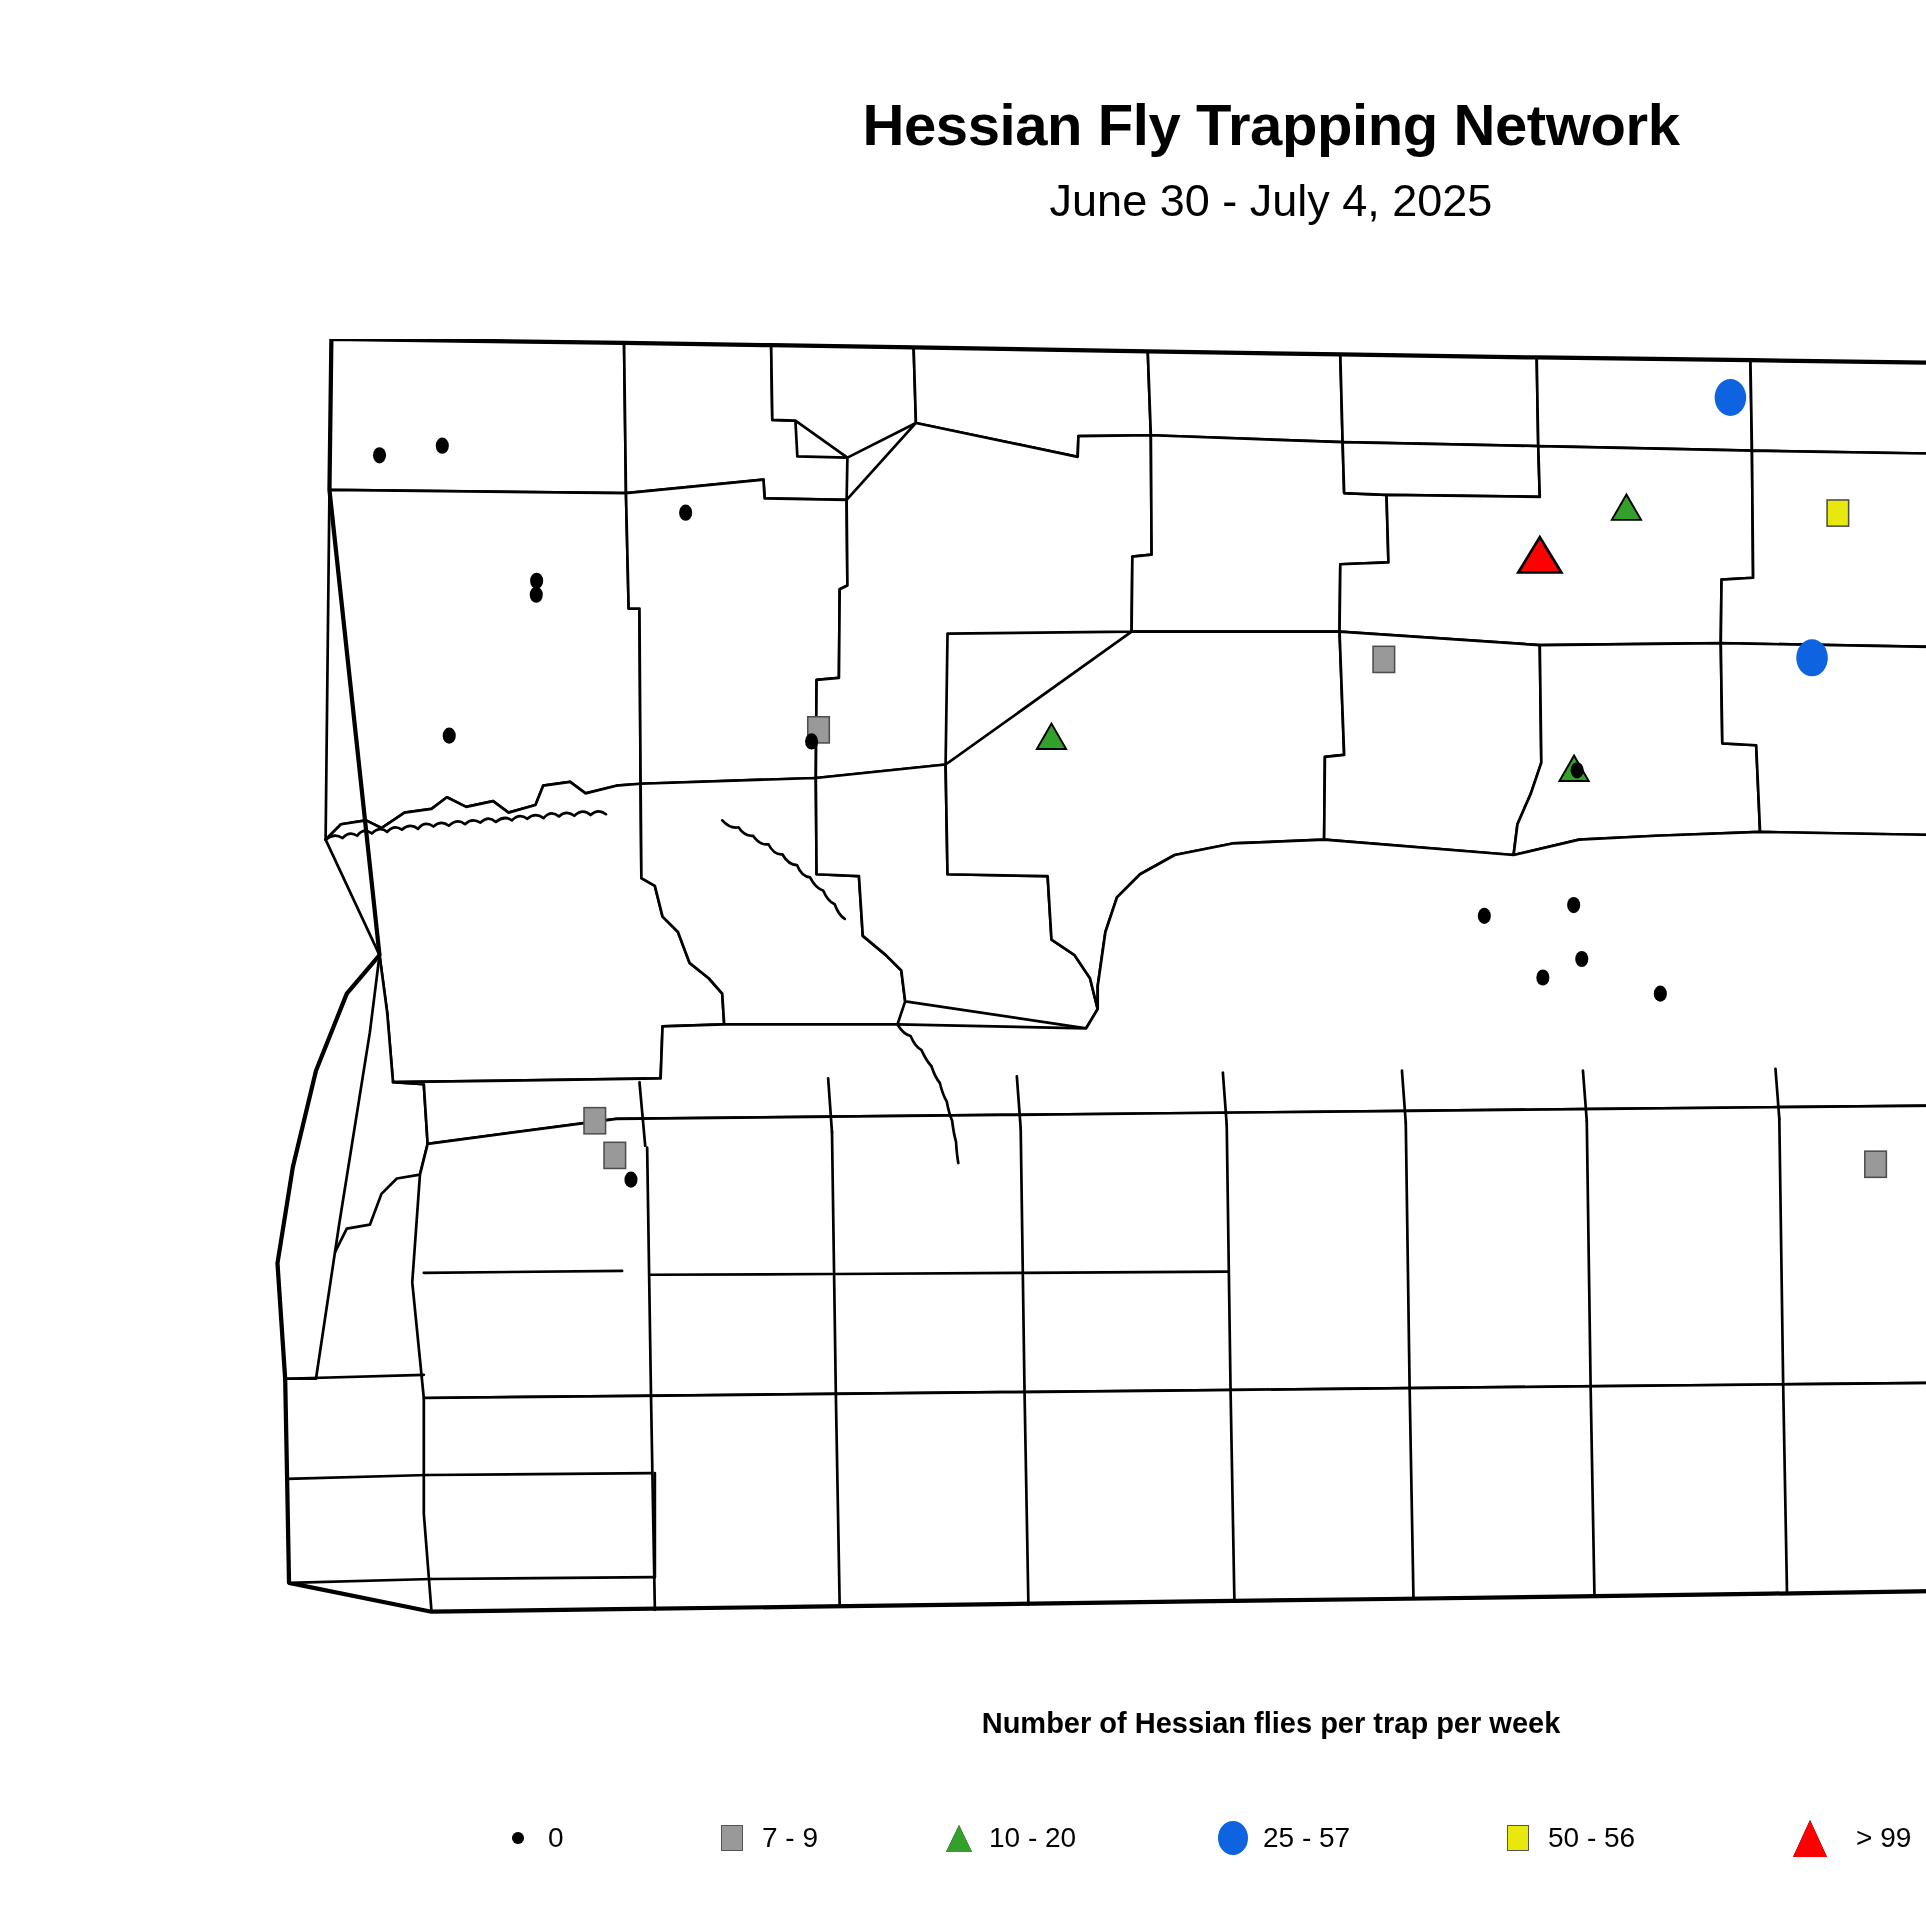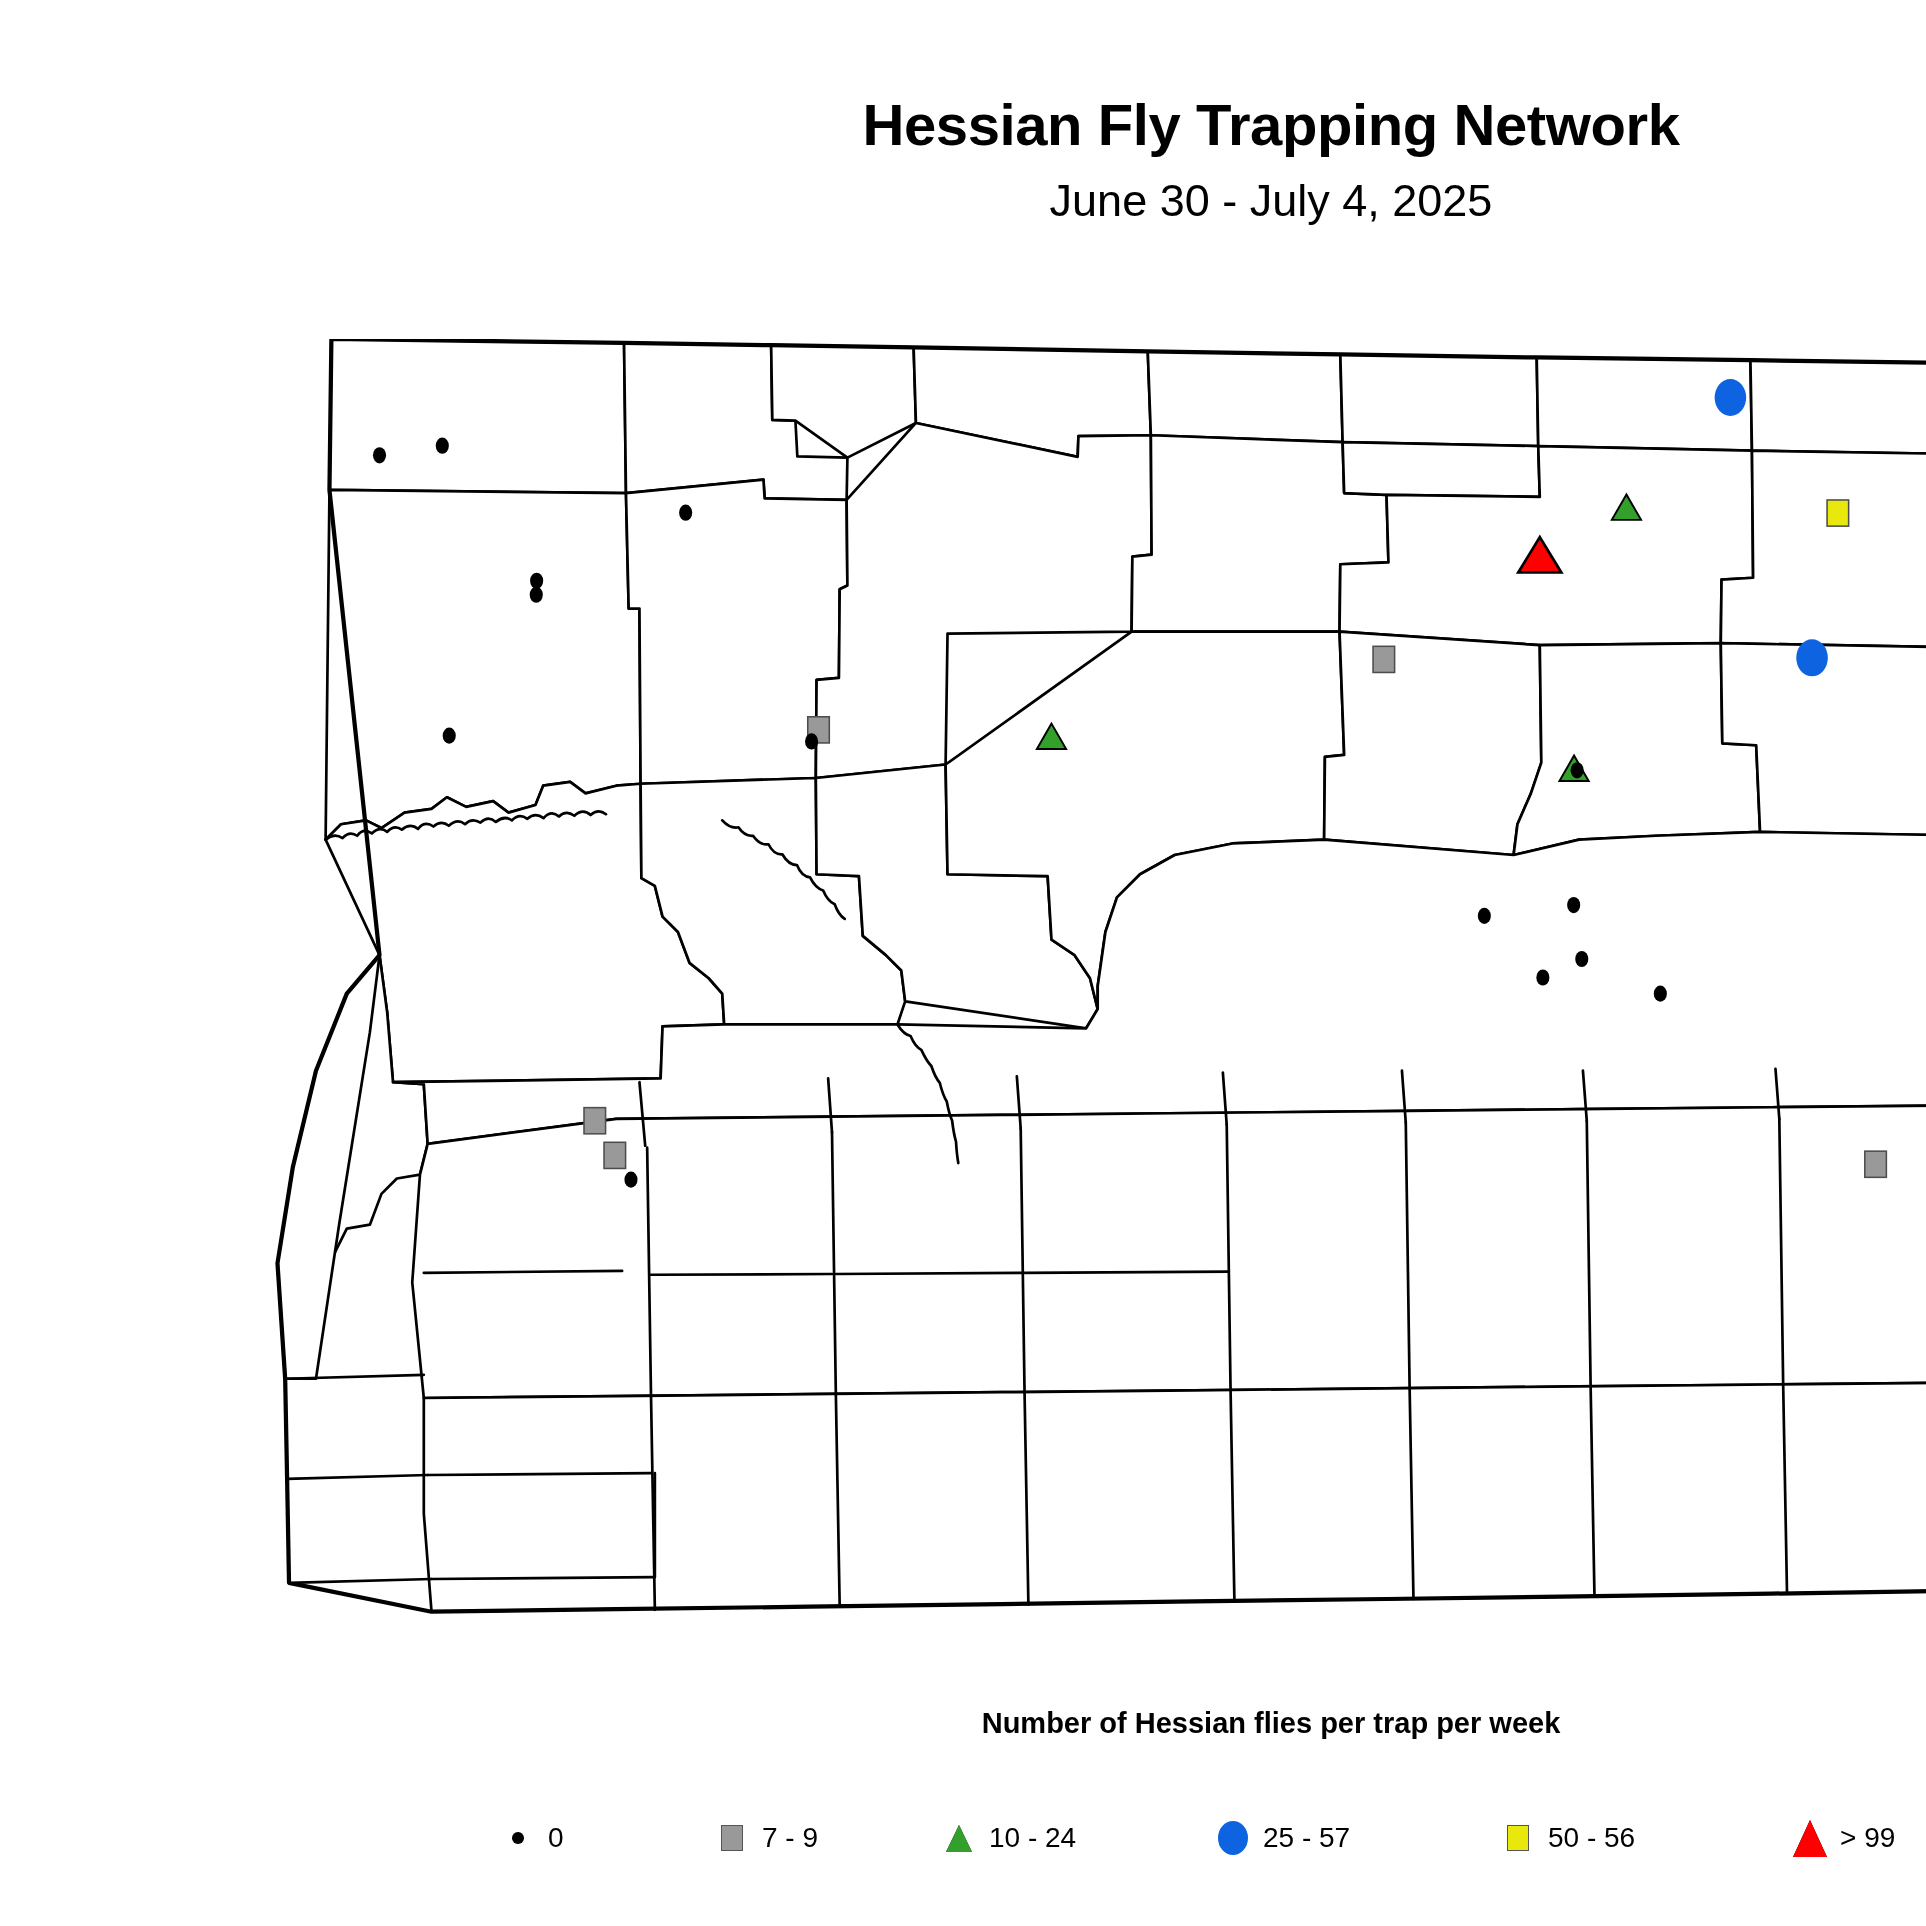--- a/index.html
+++ b/index.html
@@ -293,35 +293,35 @@
       <div class="legend-item" style="left: 709px;">
         <div class="legend-swatch">
           <div class="sw-square" style="background: rgb(153, 153, 153);"></div>
         </div>
         <div class="legend-label">7 - 9</div>
       </div>
       <div class="legend-item" style="left: 936px;">
         <div class="legend-swatch">
           <div class="sw-tri" style="border-left: 13px solid transparent; border-right: 13px solid transparent; border-bottom: 27px solid rgb(51, 160, 44); filter: drop-shadow(rgb(0, 0, 0) 0px 0px 0px);"></div>
         </div>
-        <div class="legend-label">10 - 24</div>
+        <div class="legend-label">10 - 20</div>
       </div>
       <div class="legend-item" style="left: 1210px;">
         <div class="legend-swatch">
           <div class="sw-circle" style="background: rgb(13, 99, 224);"></div>
         </div>
         <div class="legend-label">25 - 57</div>
       </div>
       <div class="legend-item" style="left: 1495px;">
         <div class="legend-swatch">
           <div class="sw-square" style="background: rgb(232, 232, 12);"></div>
         </div>
         <div class="legend-label">50 - 56</div>
       </div>
-      <div class="legend-item" style="left: 1787px;">
+      <div class="legend-item" style="left: 1787px; gap: 16px;">
         <div class="legend-swatch">
           <div class="sw-tri" style="border-left: 17.7px solid transparent; border-right: 17.7px solid transparent; border-bottom: 37px solid rgb(255, 0, 0); filter: drop-shadow(rgb(0, 0, 0) 0px 0px 0px);"></div>
         </div>
         <div class="legend-label">&gt; 99</div>
       </div>
     </div>
 
 </div>
 
 

